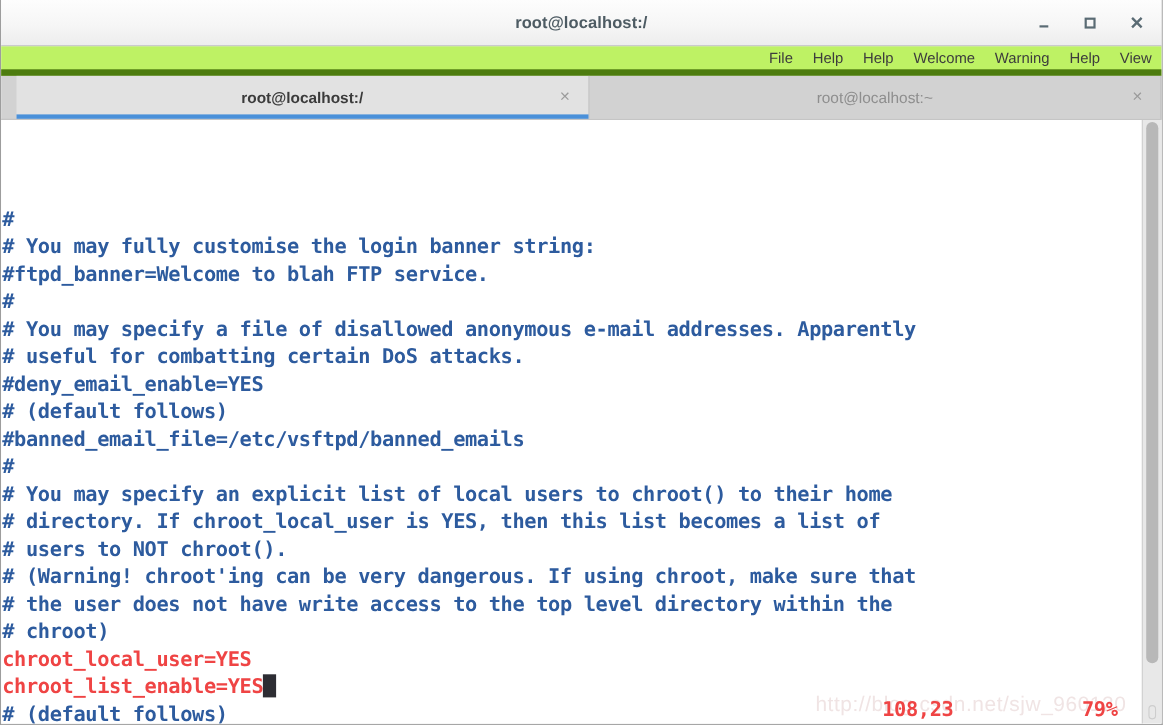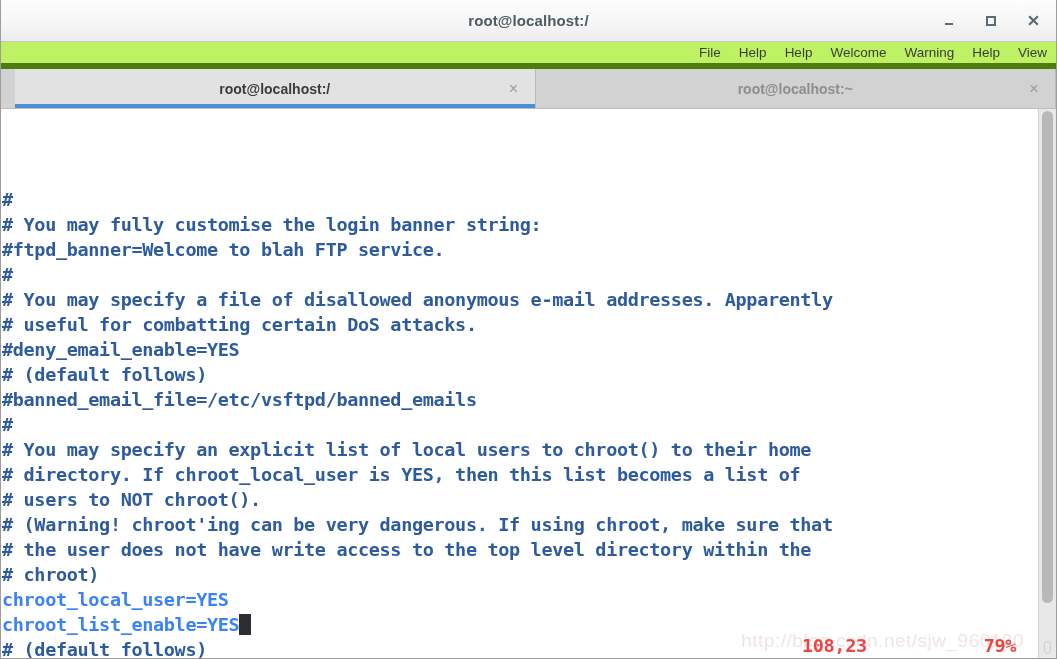--- a/index.html
+++ b/index.html
@@ -115,21 +115,21 @@
   }
   .tab.inactive {
     background: #d2d2d2;
   }
   .tab-label {
     font-size: 14px;
     font-weight: bold;
     white-space: nowrap;
   }
   .tab.active .tab-label   { color: #3b3b3b; }
-  .tab.inactive .tab-label { color: #8e8e8e; font-weight: bold; }
+  .tab.inactive .tab-label { color: #8e8e8e; font-weight: normal; }
   .tab-close {
     position: absolute;
     right: 14px;
     top: 50%;
     transform: translateY(-50%);
     width: 14px;
     height: 14px;
     color: #9b9b9b;
     display: flex;
     align-items: center;
@@ -162,21 +162,21 @@
     font-weight: bold;
     line-height: 25px;
     letter-spacing: -0.35px;
     white-space: pre;
   }
   .line {
     height: 25px;
     white-space: pre;
   }
   .comment { color: #2d5b9e; }
-  .code    { color: #3b82f6; }
+  .code    { color: #ef4444; }
   .cursor {
     display: inline-block;
     width: 12px;
     height: 21px;
     background: #2d2d33;
     vertical-align: -4px;
   }
 
   
   #watermark {

